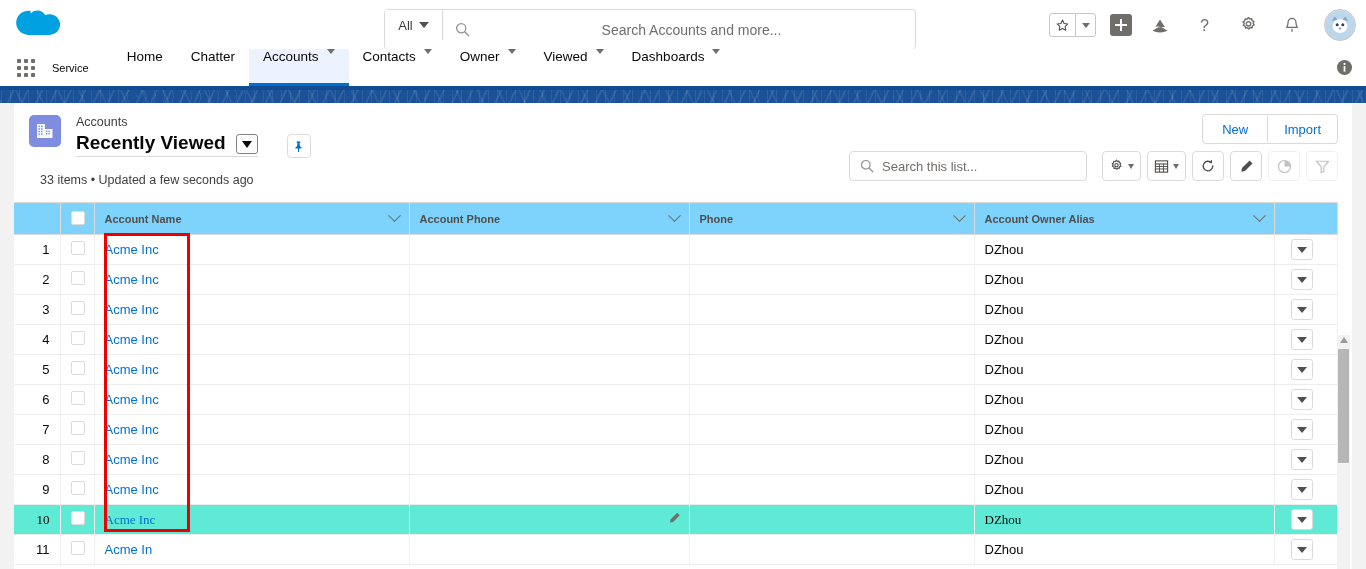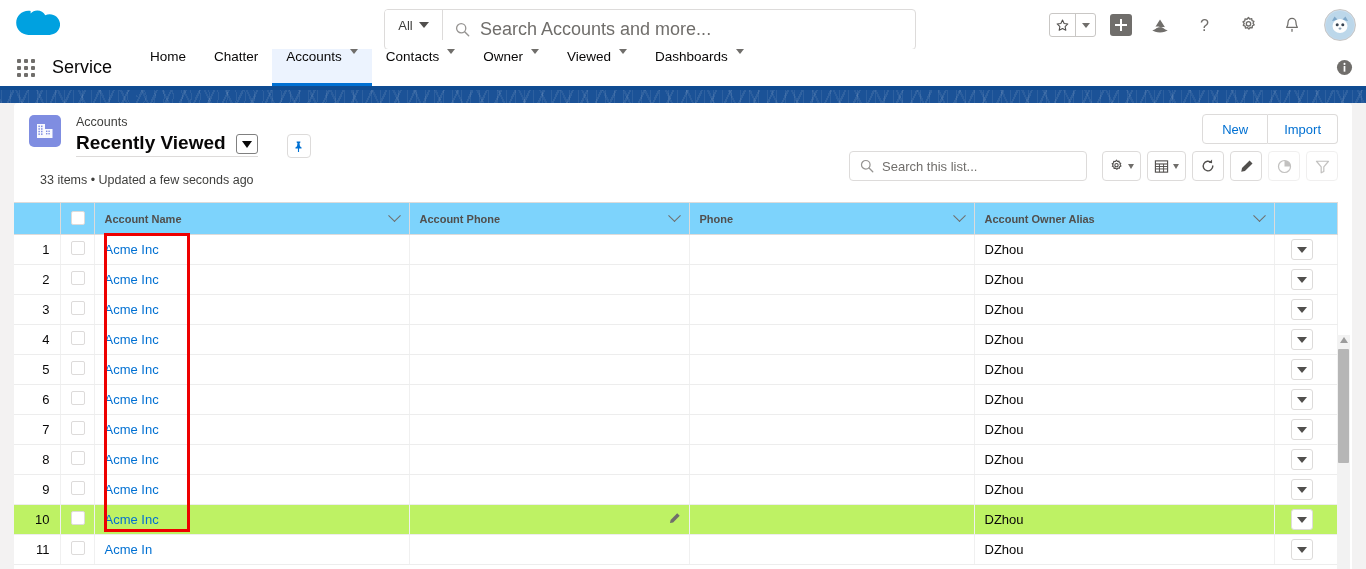--- a/index.html
+++ b/index.html
@@ -46,23 +46,24 @@
     border-left: 5px solid transparent;
     border-right: 5px solid transparent;
     border-top: 6px solid #514f4d;
   }
   .search-input-wrap {
     flex: 1; display: flex; align-items: center; gap: 10px;
     padding: 0 12px;
   }
   .search-input-wrap input {
     flex: 1; border: none; outline: none;
-    font-size: 18px; color: #3e3e3c;
+    font-size: 14px; color: #3e3e3c;
     font-family: "Liberation Sans", sans-serif;
     background: transparent;
+    text-align: center;
   }
   .search-input-wrap input::placeholder { color: #706e6b; }
 
   .header-actions {
     position: absolute; right: 10px; top: 6px;
     height: 38px;
     display: flex; align-items: center; gap: 0px;
   }
   .hdr-btn {
     width: 32px; height: 32px;
@@ -131,21 +132,21 @@
   }
   .waffle {
     display: grid;
     grid-template-columns: repeat(3, 4px);
     grid-template-rows: repeat(3, 4px);
     gap: 3px;
   }
   .waffle i { background: #706e6b; border-radius: 1px; display: block; width: 4px; height: 4px; }
   .app-name {
     display: flex; align-items: center;
-    font-size: 18px; color: #080707;
+    font-size: 11px; color: #080707;
     padding-right: 24px;
     font-weight: 400;
     cursor: pointer;
   }
   .nav-items { display: flex; align-items: stretch; }
   .nav-item {
     display: flex; gap: 8px;
     padding: 0 14px;
     font-size: 13.5px; color: #080707;
     cursor: pointer;
@@ -365,21 +366,21 @@
     height: 30px;
     border-bottom: 1px solid #ededed;
     border-right: 1px solid #f0f0f0;
     font-size: 13px;
     color: #080707;
     padding: 0 10px;
     vertical-align: middle;
     background: #ffffff;
     position: relative;
   }
-  tbody tr.hovered td { background: #bef264; }
+  tbody tr.hovered td { background: #5eead4; font-family: Liberation Serif, serif; }
   td.col-num { color: #514f4d; font-size: 12.5px; }
   td a.rec-link {
     color: #0070d2; text-decoration: none; font-size: 13px;
   }
   .row-chk {
     width: 14px; height: 14px;
     border: 1px solid #dddbda;
     border-radius: 2px;
     background: #fff;
     display: inline-block;

